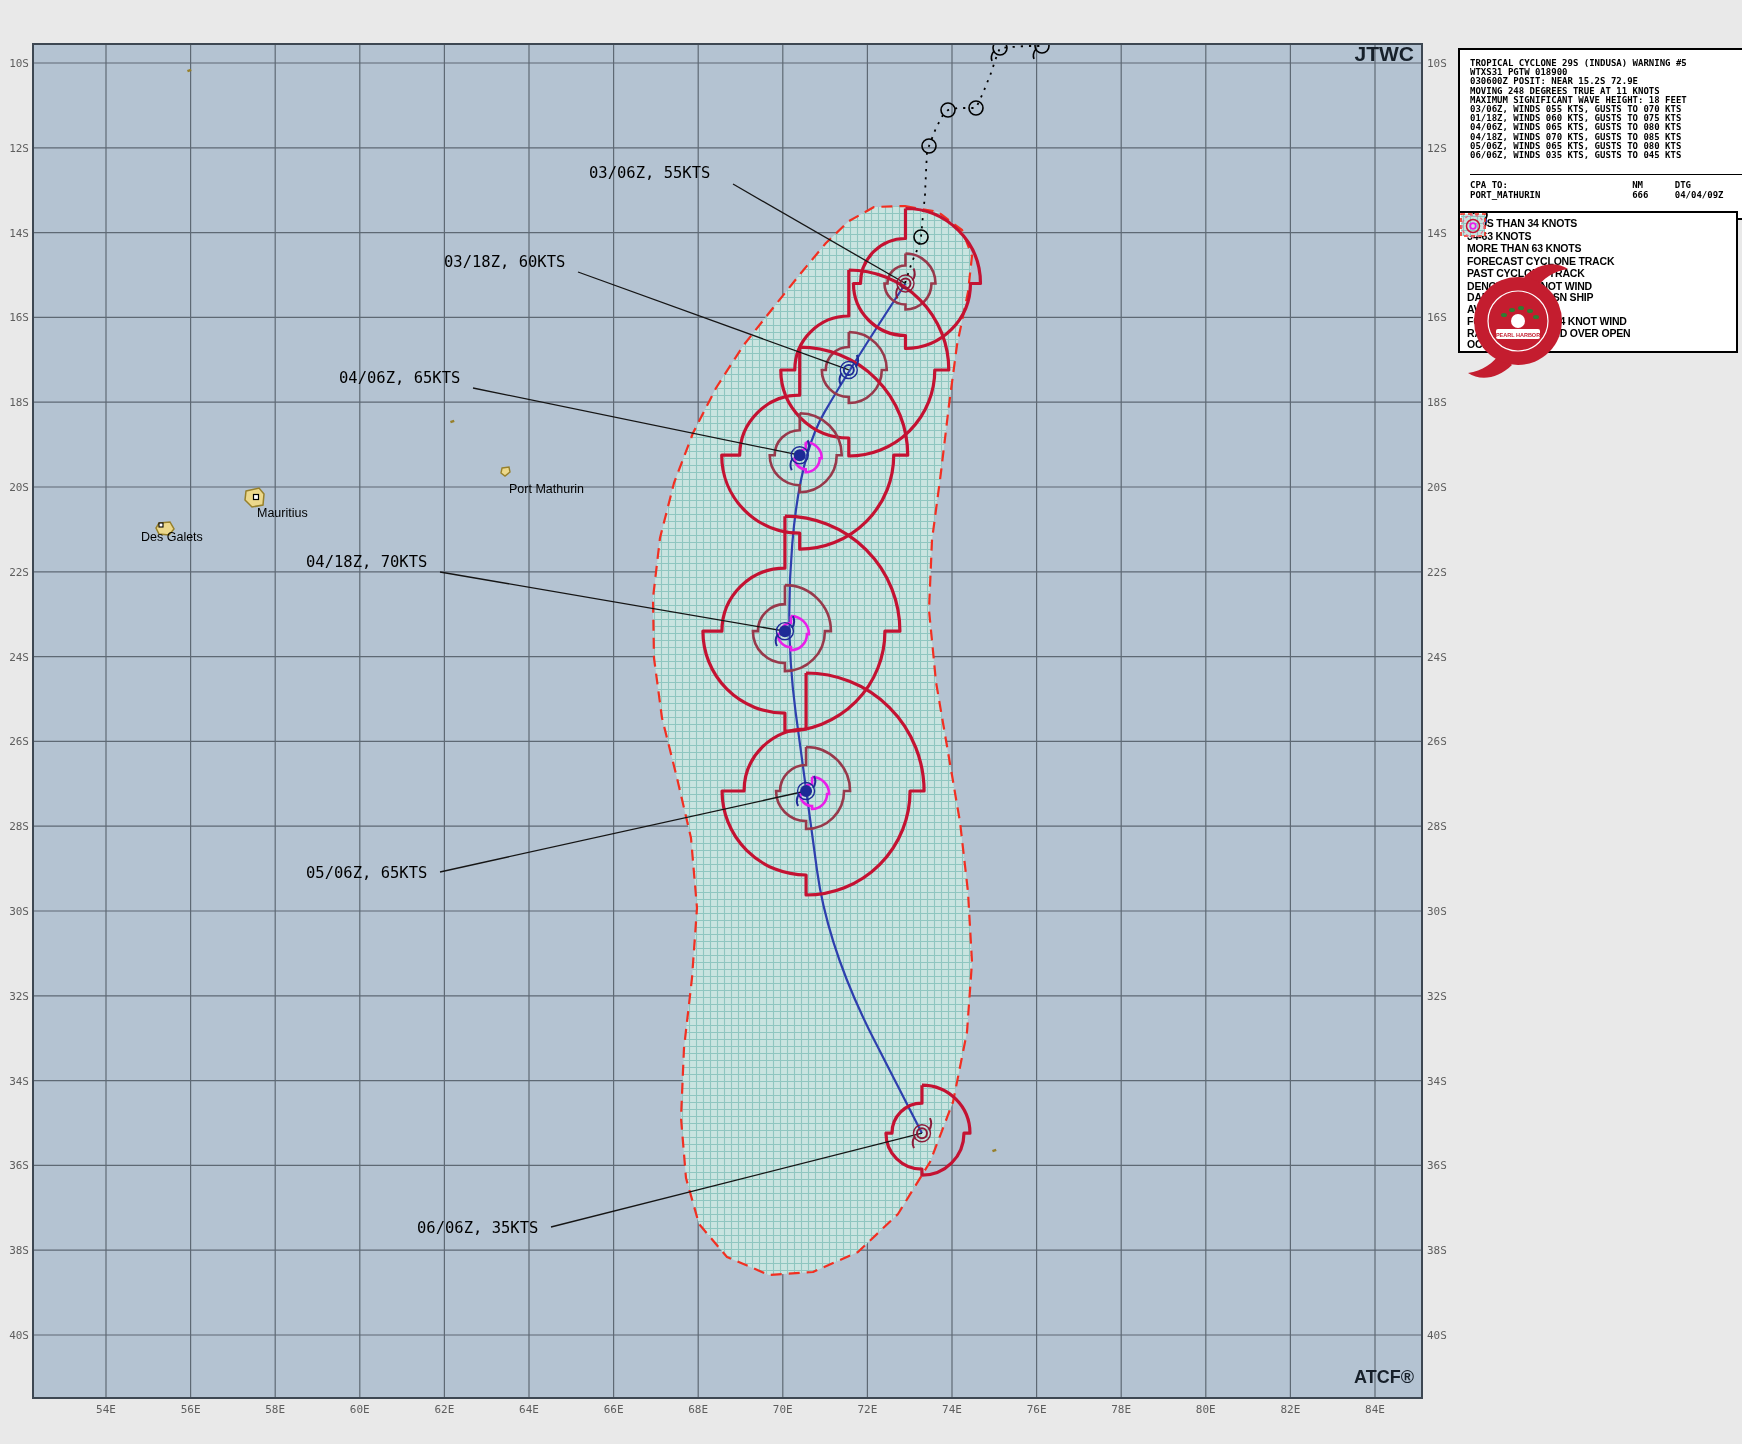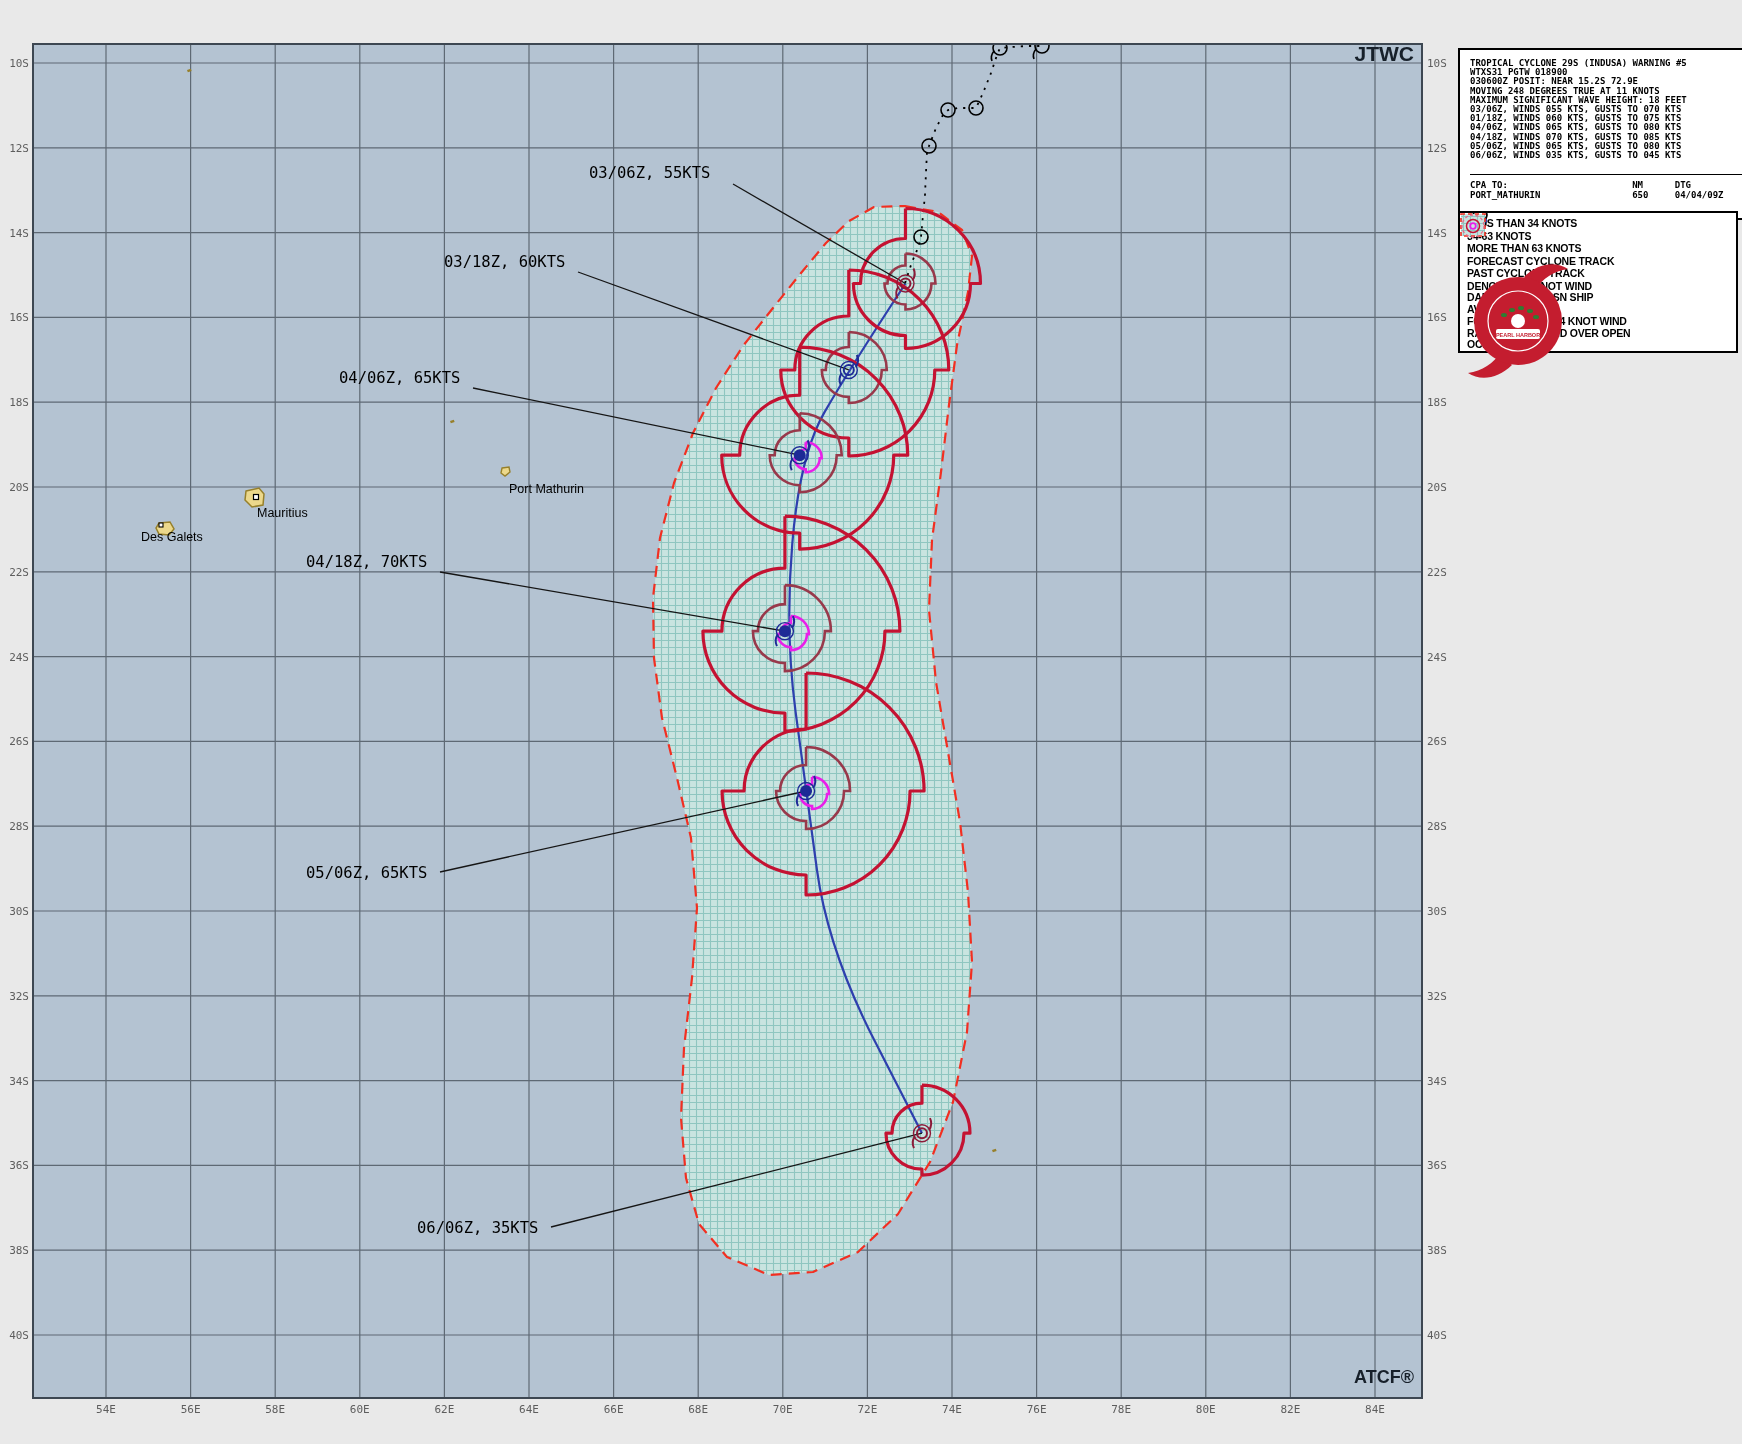--- a/index.html
+++ b/index.html
@@ -208,21 +208,21 @@
         <div class="wline">06/06Z, WINDS 035 KTS, GUSTS TO 045 KTS</div>
       </div>
     <div class="cpa">
       <div class="cparow">
         <span class="cpa-c1">CPA TO:</span>
         <span class="cpa-c2">NM</span>
         <span class="cpa-c3">DTG</span>
       </div>
       <div class="cparow">
         <span class="cpa-c1">PORT_MATHURIN</span>
-        <span class="cpa-c2">650</span>
+        <span class="cpa-c2">666</span>
         <span class="cpa-c3">04/04/09Z</span>
       </div>
     </div>
   </div>
 
   <div class="panel" id="legend-box">
     <div id="legend-rows">
         <div class="lrow">
           <svg width="30" height="18" viewBox="0 0 30 18" style="flex: 0 0 33px;">
             <circle cx="8" cy="9" r="5" fill="none" stroke="#000" stroke-width="1.6"></circle>

